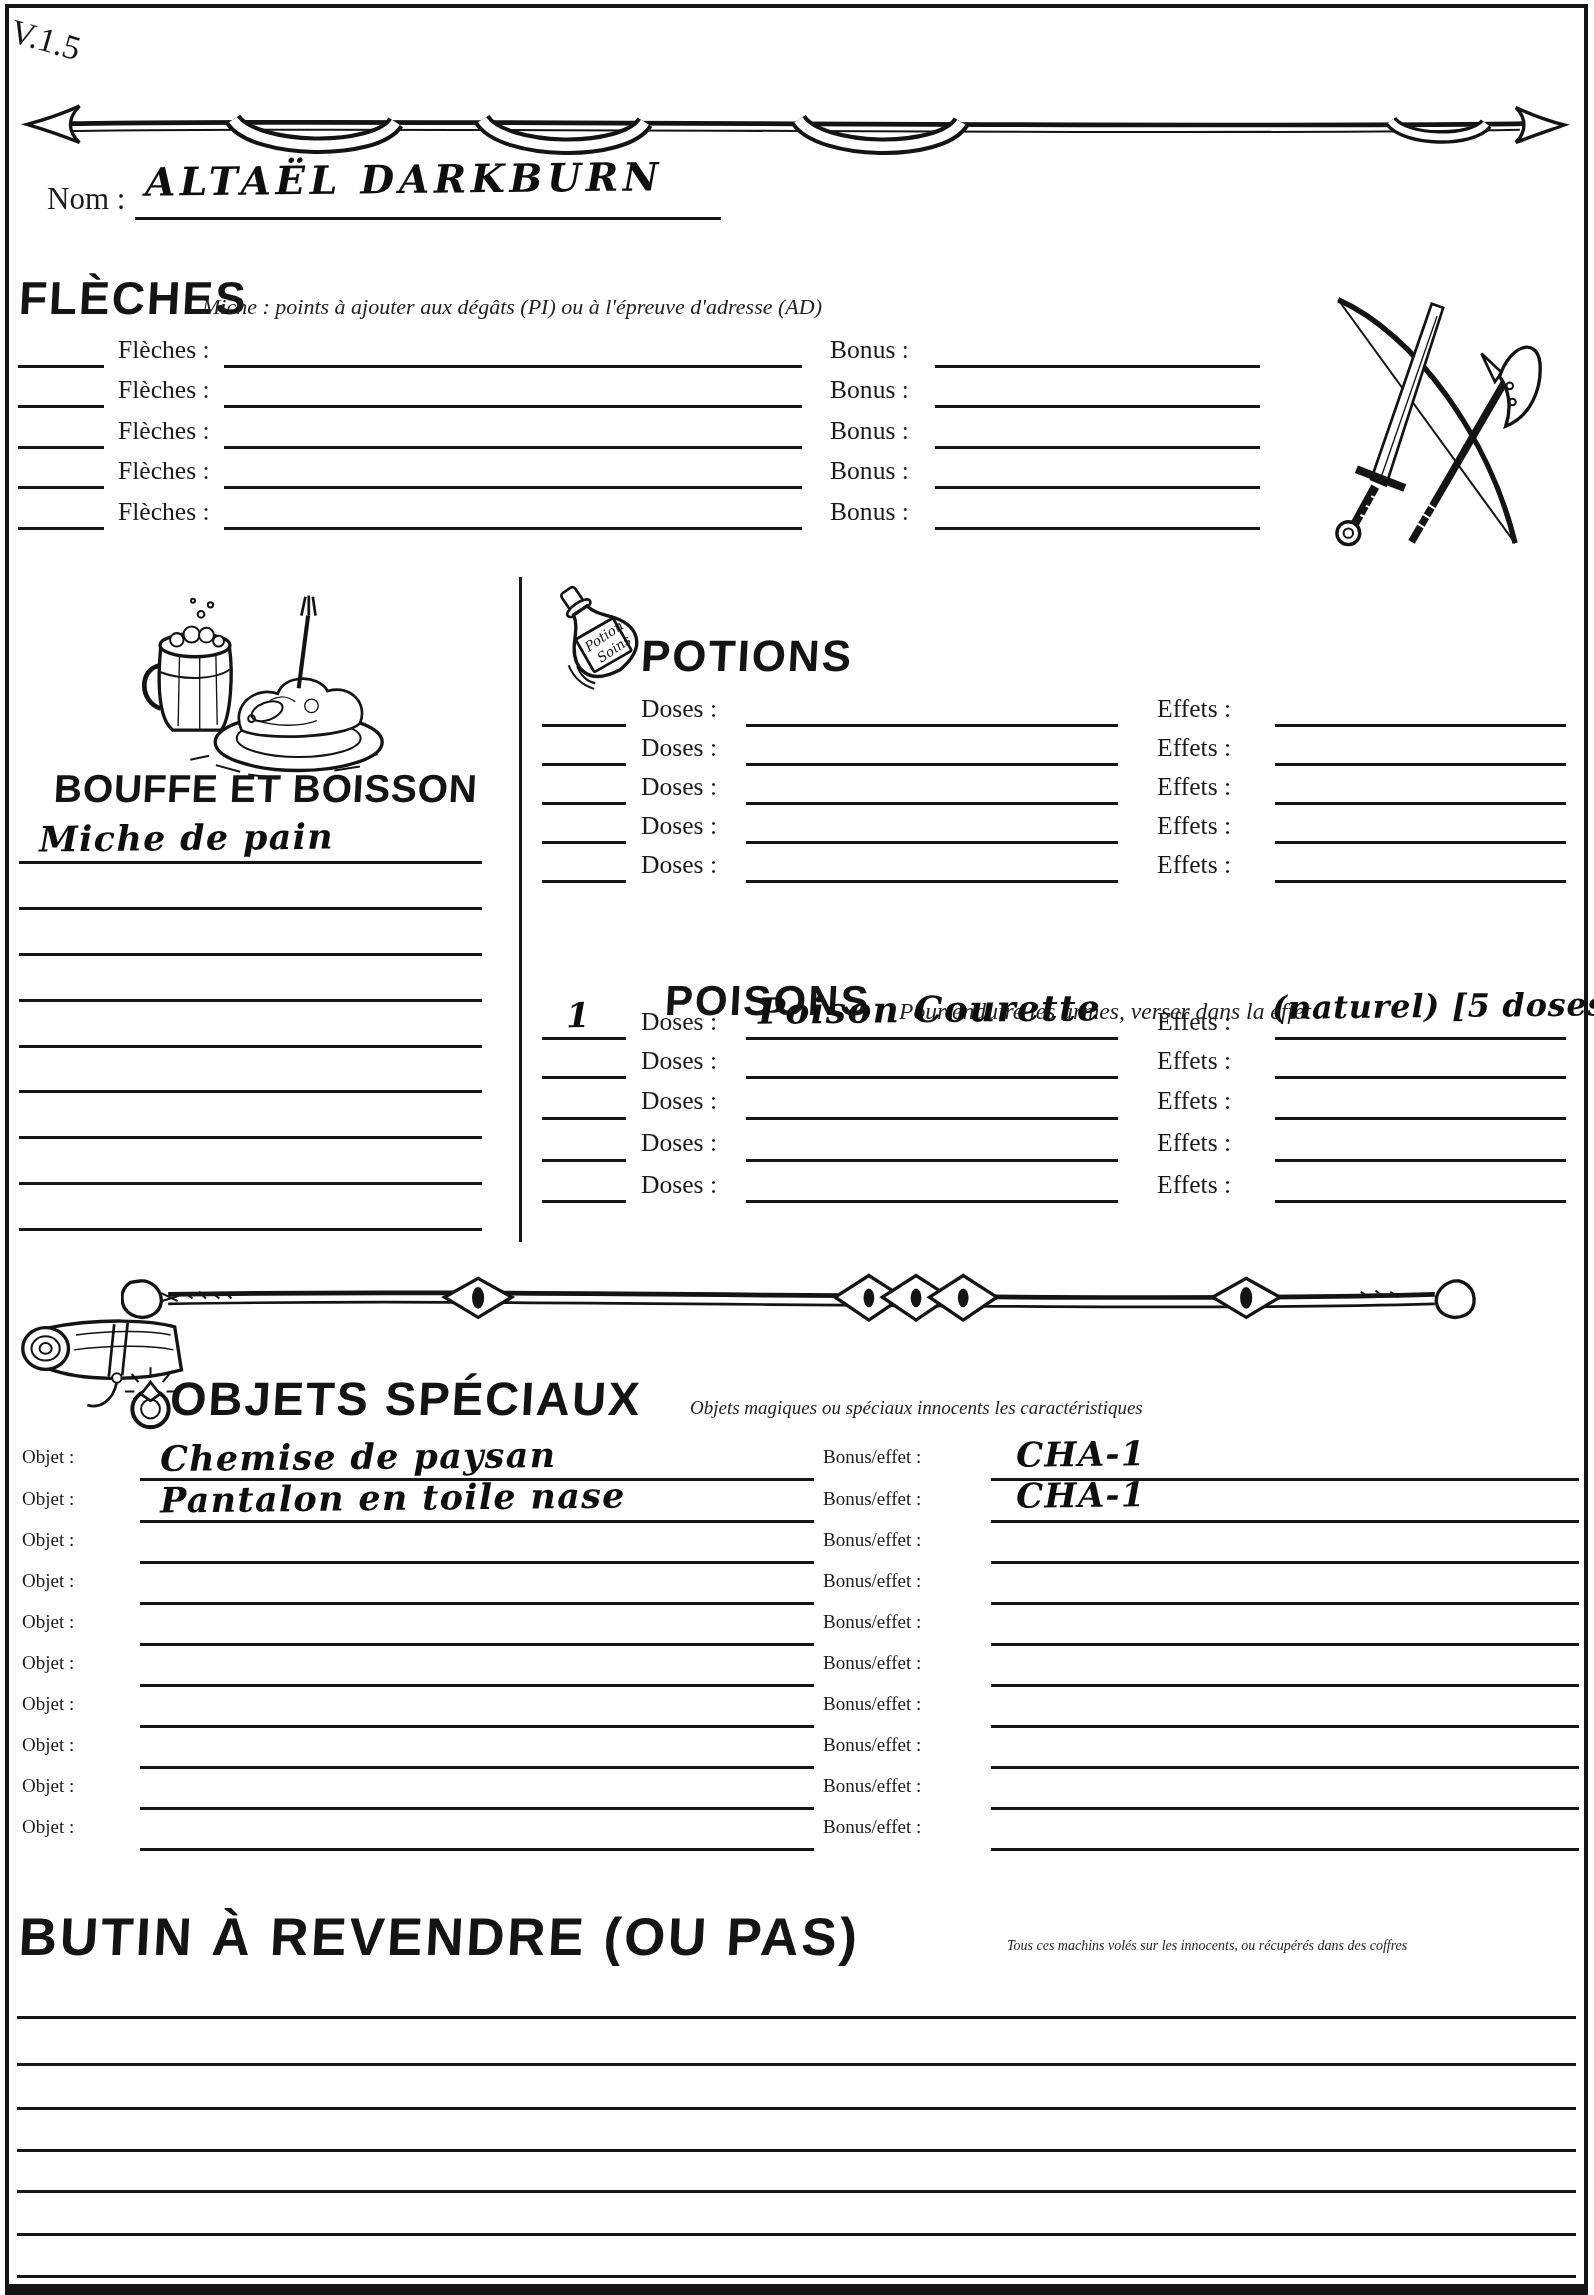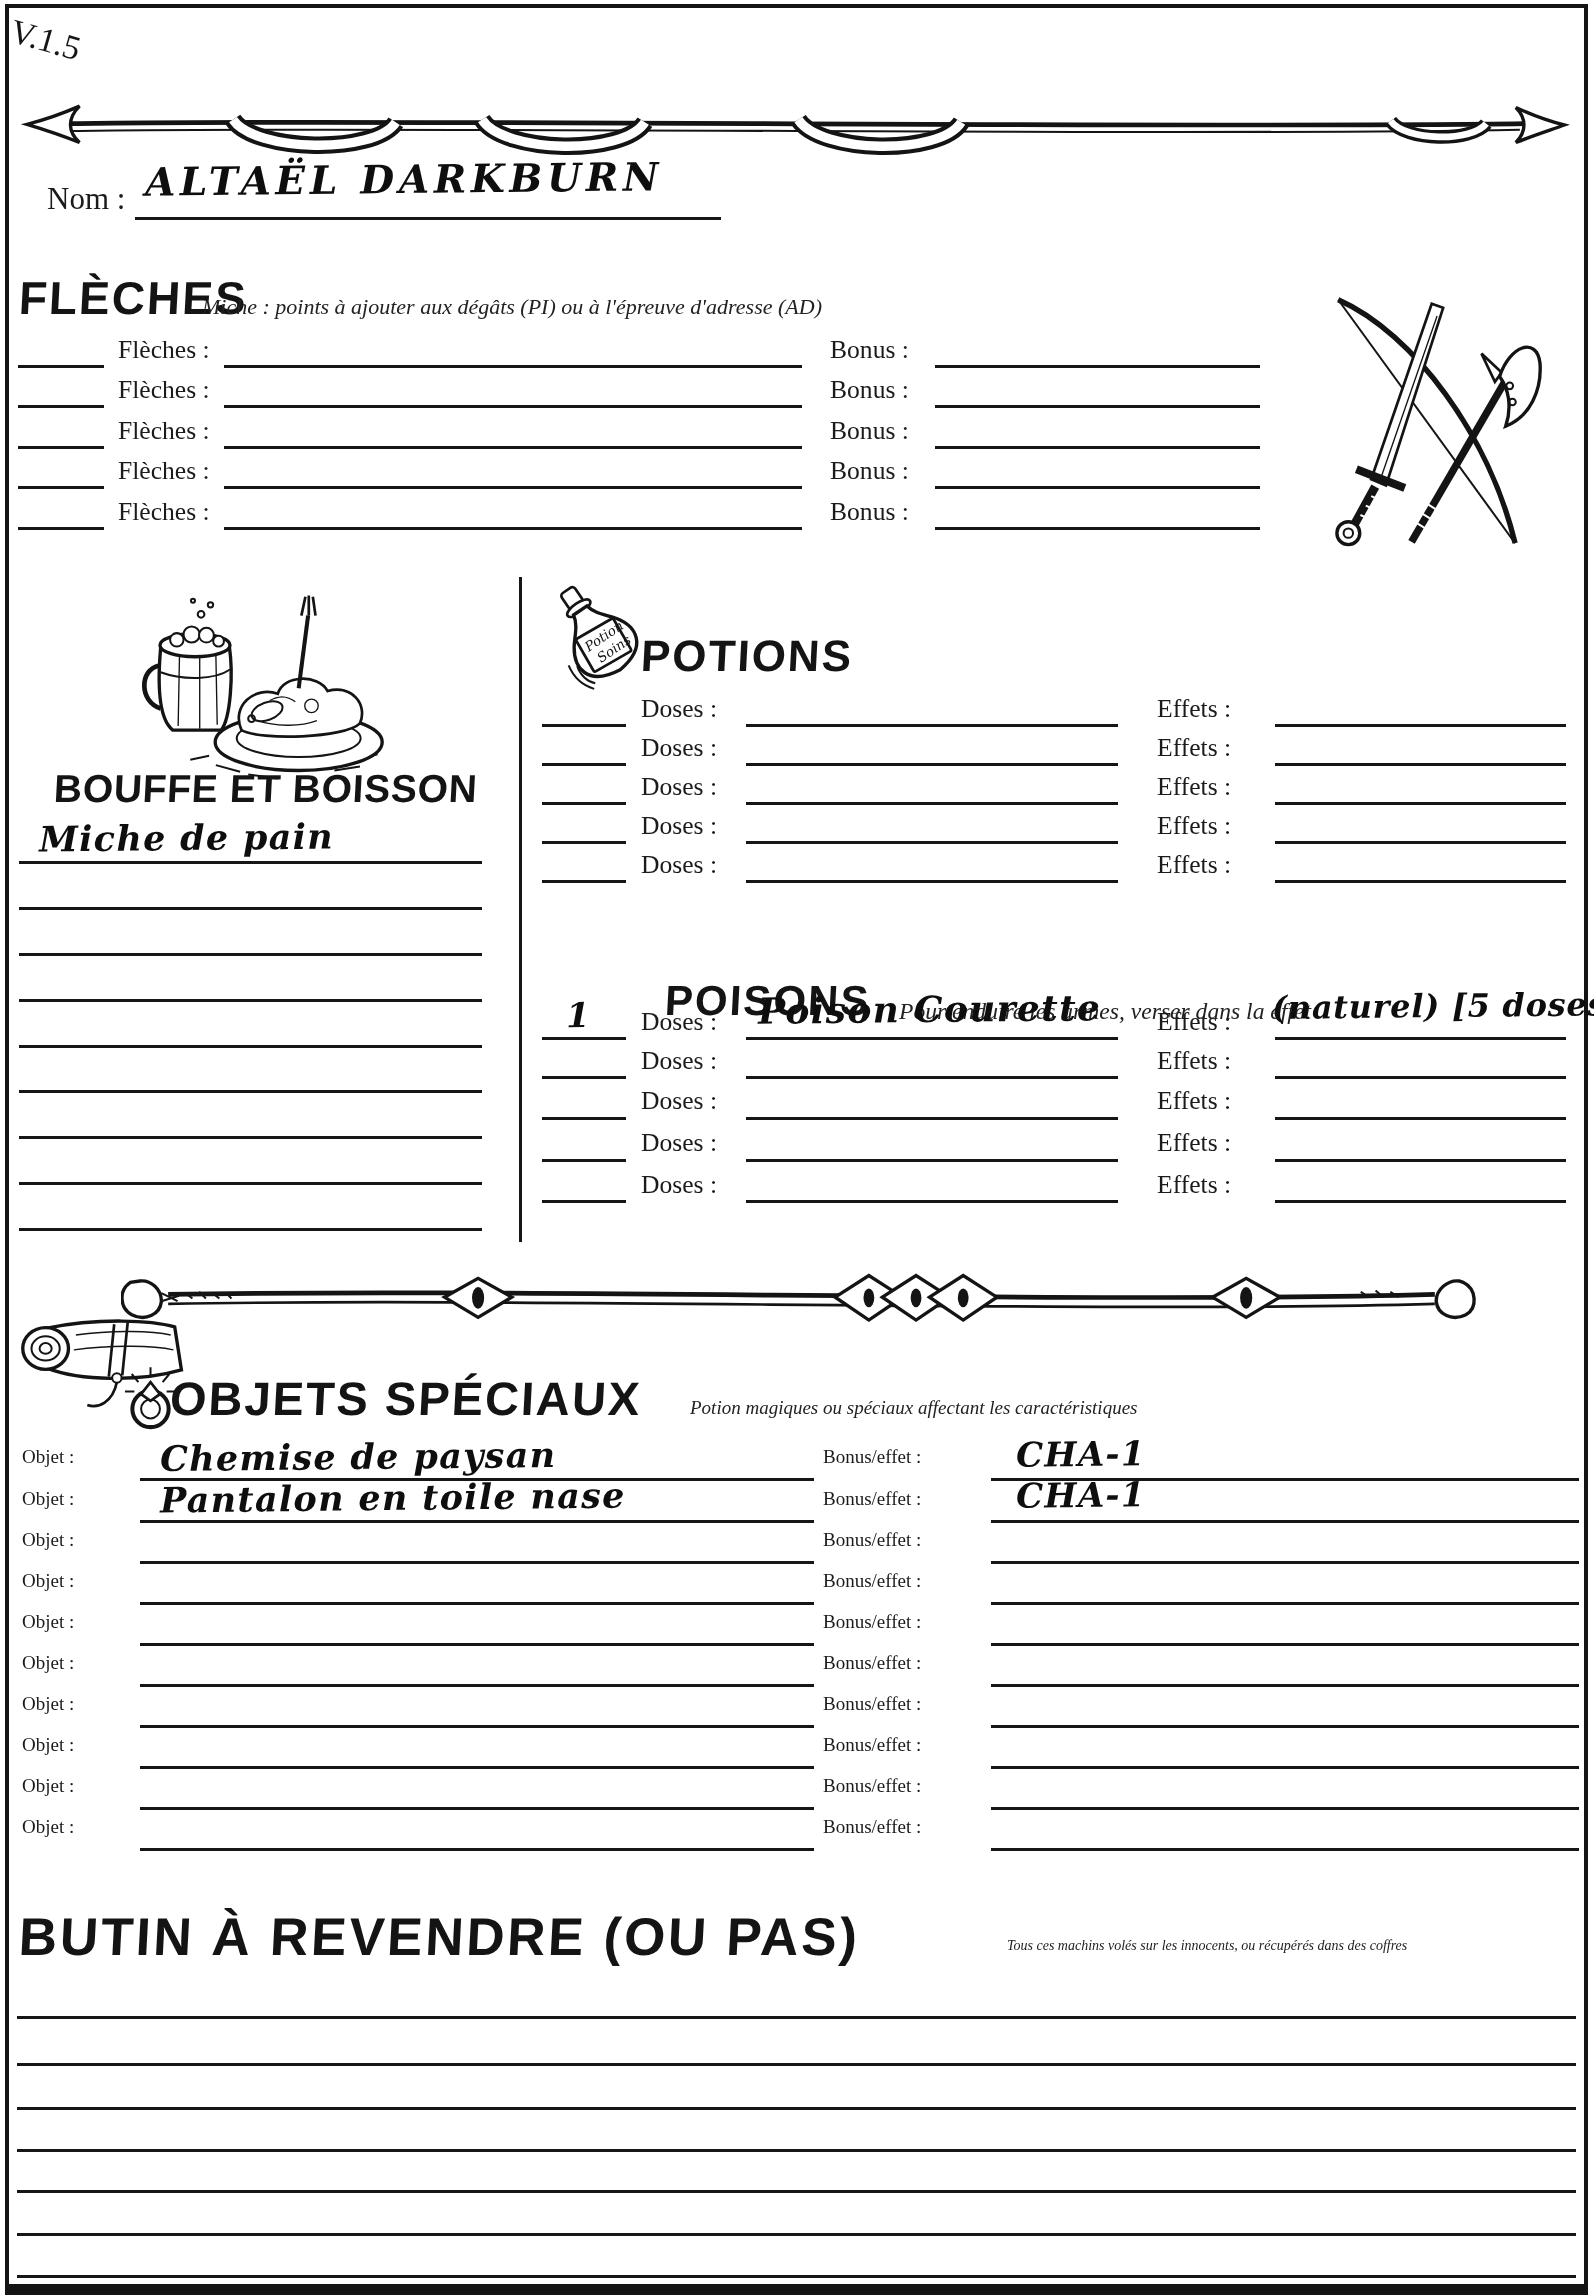--- a/index.html
+++ b/index.html
@@ -257,21 +257,21 @@
     <path d="M152,24 L144,102 M172,22 L164,100" stroke="#141414" stroke-width="4"></path>
     <circle cx="156" cy="104" r="7" fill="#fff" stroke="#141414" stroke-width="3"></circle>
     <path d="M156,110 C150,140 128,150 112,144" fill="none" stroke="#141414" stroke-width="4"></path>
     <circle cx="206" cy="150" r="27" fill="#fff" stroke="#141414" stroke-width="6"></circle>
     <circle cx="206" cy="150" r="14" fill="none" stroke="#141414" stroke-width="3"></circle>
     <path d="M192,128 L206,110 L220,128 L206,138 Z" fill="#fff" stroke="#141414" stroke-width="4"></path>
     <path d="M206,102 V88 M188,110 L178,98 M224,110 L234,98 M182,124 H168 M230,124 H244" stroke="#141414" stroke-width="3"></path>
   </svg>
 
   <div class="heading" style="left:170px;top:1375px;font-size:47px;">OBJETS SPÉCIAUX</div>
-  <div class="subtitle" style="left:690px;top:1398px;font-size:19px;">Potion magiques ou spéciaux affectant les caractéristiques</div>
+  <div class="subtitle" style="left:690px;top:1398px;font-size:19px;">Objets magiques ou spéciaux innocents les caractéristiques</div>
 
   <span class="hw" style="left:160px;top:1439px;font-size:35px;">Chemise de paysan</span>
   <span class="hw" style="left:1016px;top:1437px;font-size:34px;">CHA-1</span>
   <span class="hw" style="left:160px;top:1480px;font-size:35px;">Pantalon en toile nase</span>
   <span class="hw" style="left:1016px;top:1478px;font-size:34px;">CHA-1</span>
 
   <span class="lbl lbl-lg" style="left:22px;top:1447px;">Objet :</span>
   <div class="line" style="left:140px;top:1478px;width:674px;"></div>
   <span class="lbl lbl-lg" style="left:823px;top:1447px;">Bonus/effet :</span>
   <div class="line" style="left:991px;top:1478px;width:588px;"></div>

